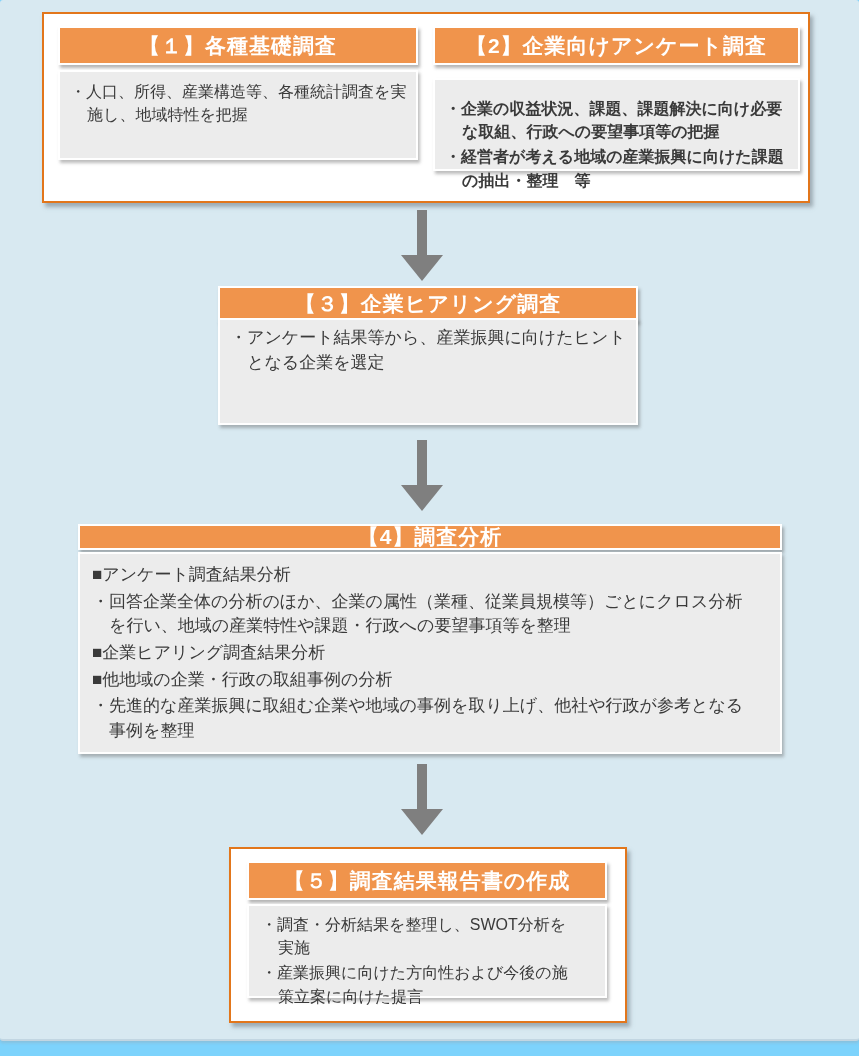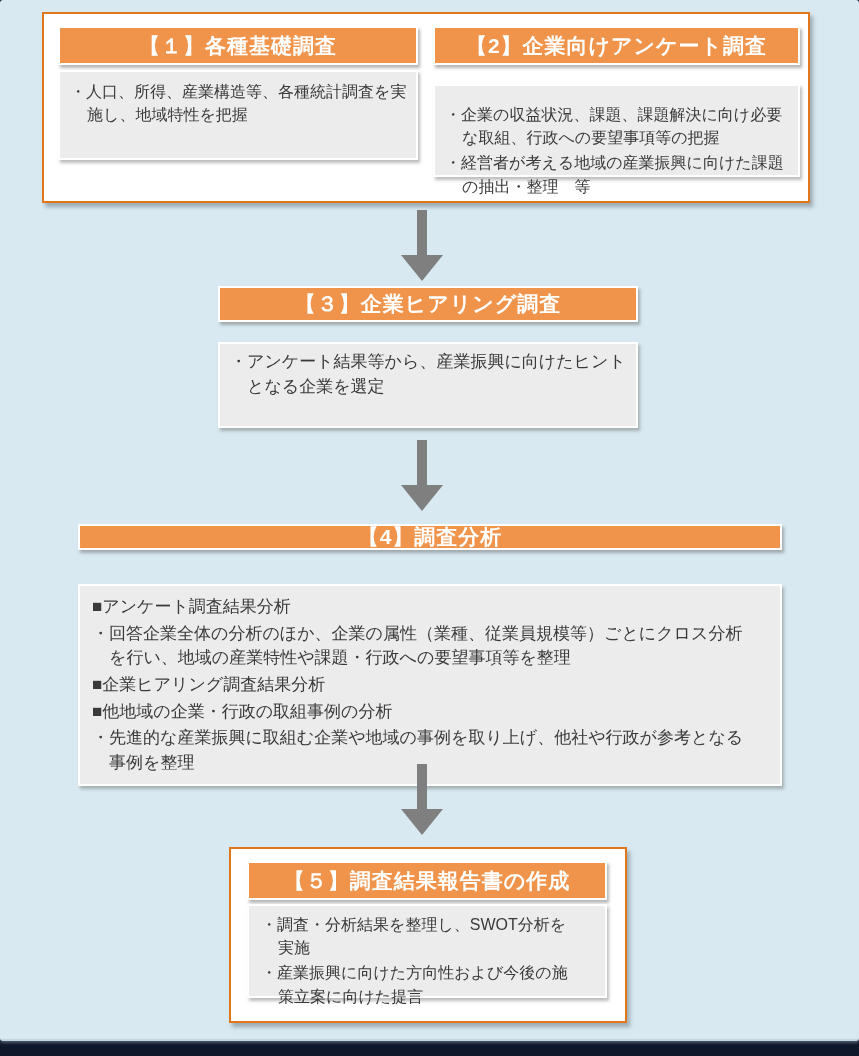--- a/index.html
+++ b/index.html
@@ -1,21 +1,21 @@
 <!DOCTYPE html>
 <html><head>
 <meta charset="utf-8">
 <style>
   * { margin: 0; padding: 0; box-sizing: border-box; }
   html, body { background: #ffffff; }
   .page {
     position: relative;
     width: 859px;
     height: 1056px;
-    background: #0f172a;
+    background: #7dd3fc;
     font-family: "Liberation Sans", sans-serif;
     overflow: hidden;
   }
   .blue-panel {
     position: absolute;
     left: 0; top: 0;
     width: 859px; height: 1041px;
     background: #D8E9F1;
     border-radius: 3px;
     border-bottom: 2px solid #C2D6E2;
@@ -72,42 +72,42 @@
 
     <div class="white-container" style="left:42px; top:12px; width:768px; height:191px;">
     </div>
 
     <div class="step-header" style="left:58px; top:26px; width:360px; height:39px;">【１】各種基礎調査</div>
     <div class="step-body fs16" style="left:58px; top:70px; width:360px; height:90px; ">
       <div class="item">・人口、所得、産業構造等、各種統計調査を実施し、地域特性を把握</div>
     </div>
 
     <div class="step-header" style="left:433px; top:26px; width:367px; height:39px;">【2】企業向けアンケート調査</div>
-    <div class="step-body fs16" style="left:433px; top:84px; width:367px; height:93px; padding-top:17px;">
+    <div class="step-body fs16" style="left:433px; top:78px; width:367px; height:93px; padding-top:17px;font-weight:bold;">
       <div class="item">・企業の収益状況、課題、課題解決に向け必要な取組、行政への要望事項等の把握</div>
       <div class="item">・経営者が考える地域の産業振興に向けた課題の抽出・整理　等</div>
     </div>
 
     <svg class="arrow" style="left:400px; top:210px;" viewBox="0 0 44 72">
       <rect x="17" y="0" width="10" height="47" fill="#7F7F7F"></rect>
       <polygon points="1,45 43,45 22,71" fill="#7F7F7F"></polygon>
     </svg>
 
     <div class="step-header" style="left:218px; top:286px; width:420px; height:36px;">【３】企業ヒアリング調査</div>
-    <div class="step-body fs17" style="left:218px; top:318px; width:420px; height:86px; padding-top:6px;margin-top:24px;">
+    <div class="step-body fs17" style="left:218px; top:318px; width:420px; height:107px; padding-top:6px;">
       <div class="item">・アンケート結果等から、産業振興に向けたヒントとなる企業を選定</div>
     </div>
 
     <svg class="arrow" style="left:400px; top:440px;" viewBox="0 0 44 72">
       <rect x="17" y="0" width="10" height="47" fill="#7F7F7F"></rect>
       <polygon points="1,45 43,45 22,71" fill="#7F7F7F"></polygon>
     </svg>
 
     <div class="step-header" style="left:78px; top:524px; width:704px; height:26px;text-align:center;">【4】調査分析</div>
-    <div class="step-body fs17" style="left:78px; top:552px; width:704px; height:202px; padding:9px 25px 4px 12px;margin-top:32px;">
+    <div class="step-body fs17" style="left:78px; top:552px; width:704px; height:202px; padding:9px 25px 4px 12px;">
       <div class="item">■アンケート調査結果分析</div>
       <div class="item">・回答企業全体の分析のほか、企業の属性（業種、従業員規模等）ごとにクロス分析を行い、地域の産業特性や課題・行政への要望事項等を整理</div>
       <div class="item">■企業ヒアリング調査結果分析</div>
       <div class="item">■他地域の企業・行政の取組事例の分析</div>
       <div class="item">・先進的な産業振興に取組む企業や地域の事例を取り上げ、他社や行政が参考となる事例を整理</div>
     </div>
 
     <svg class="arrow" style="left:400px; top:764px;" viewBox="0 0 44 72">
       <rect x="17" y="0" width="10" height="47" fill="#7F7F7F"></rect>
       <polygon points="1,45 43,45 22,71" fill="#7F7F7F"></polygon>

